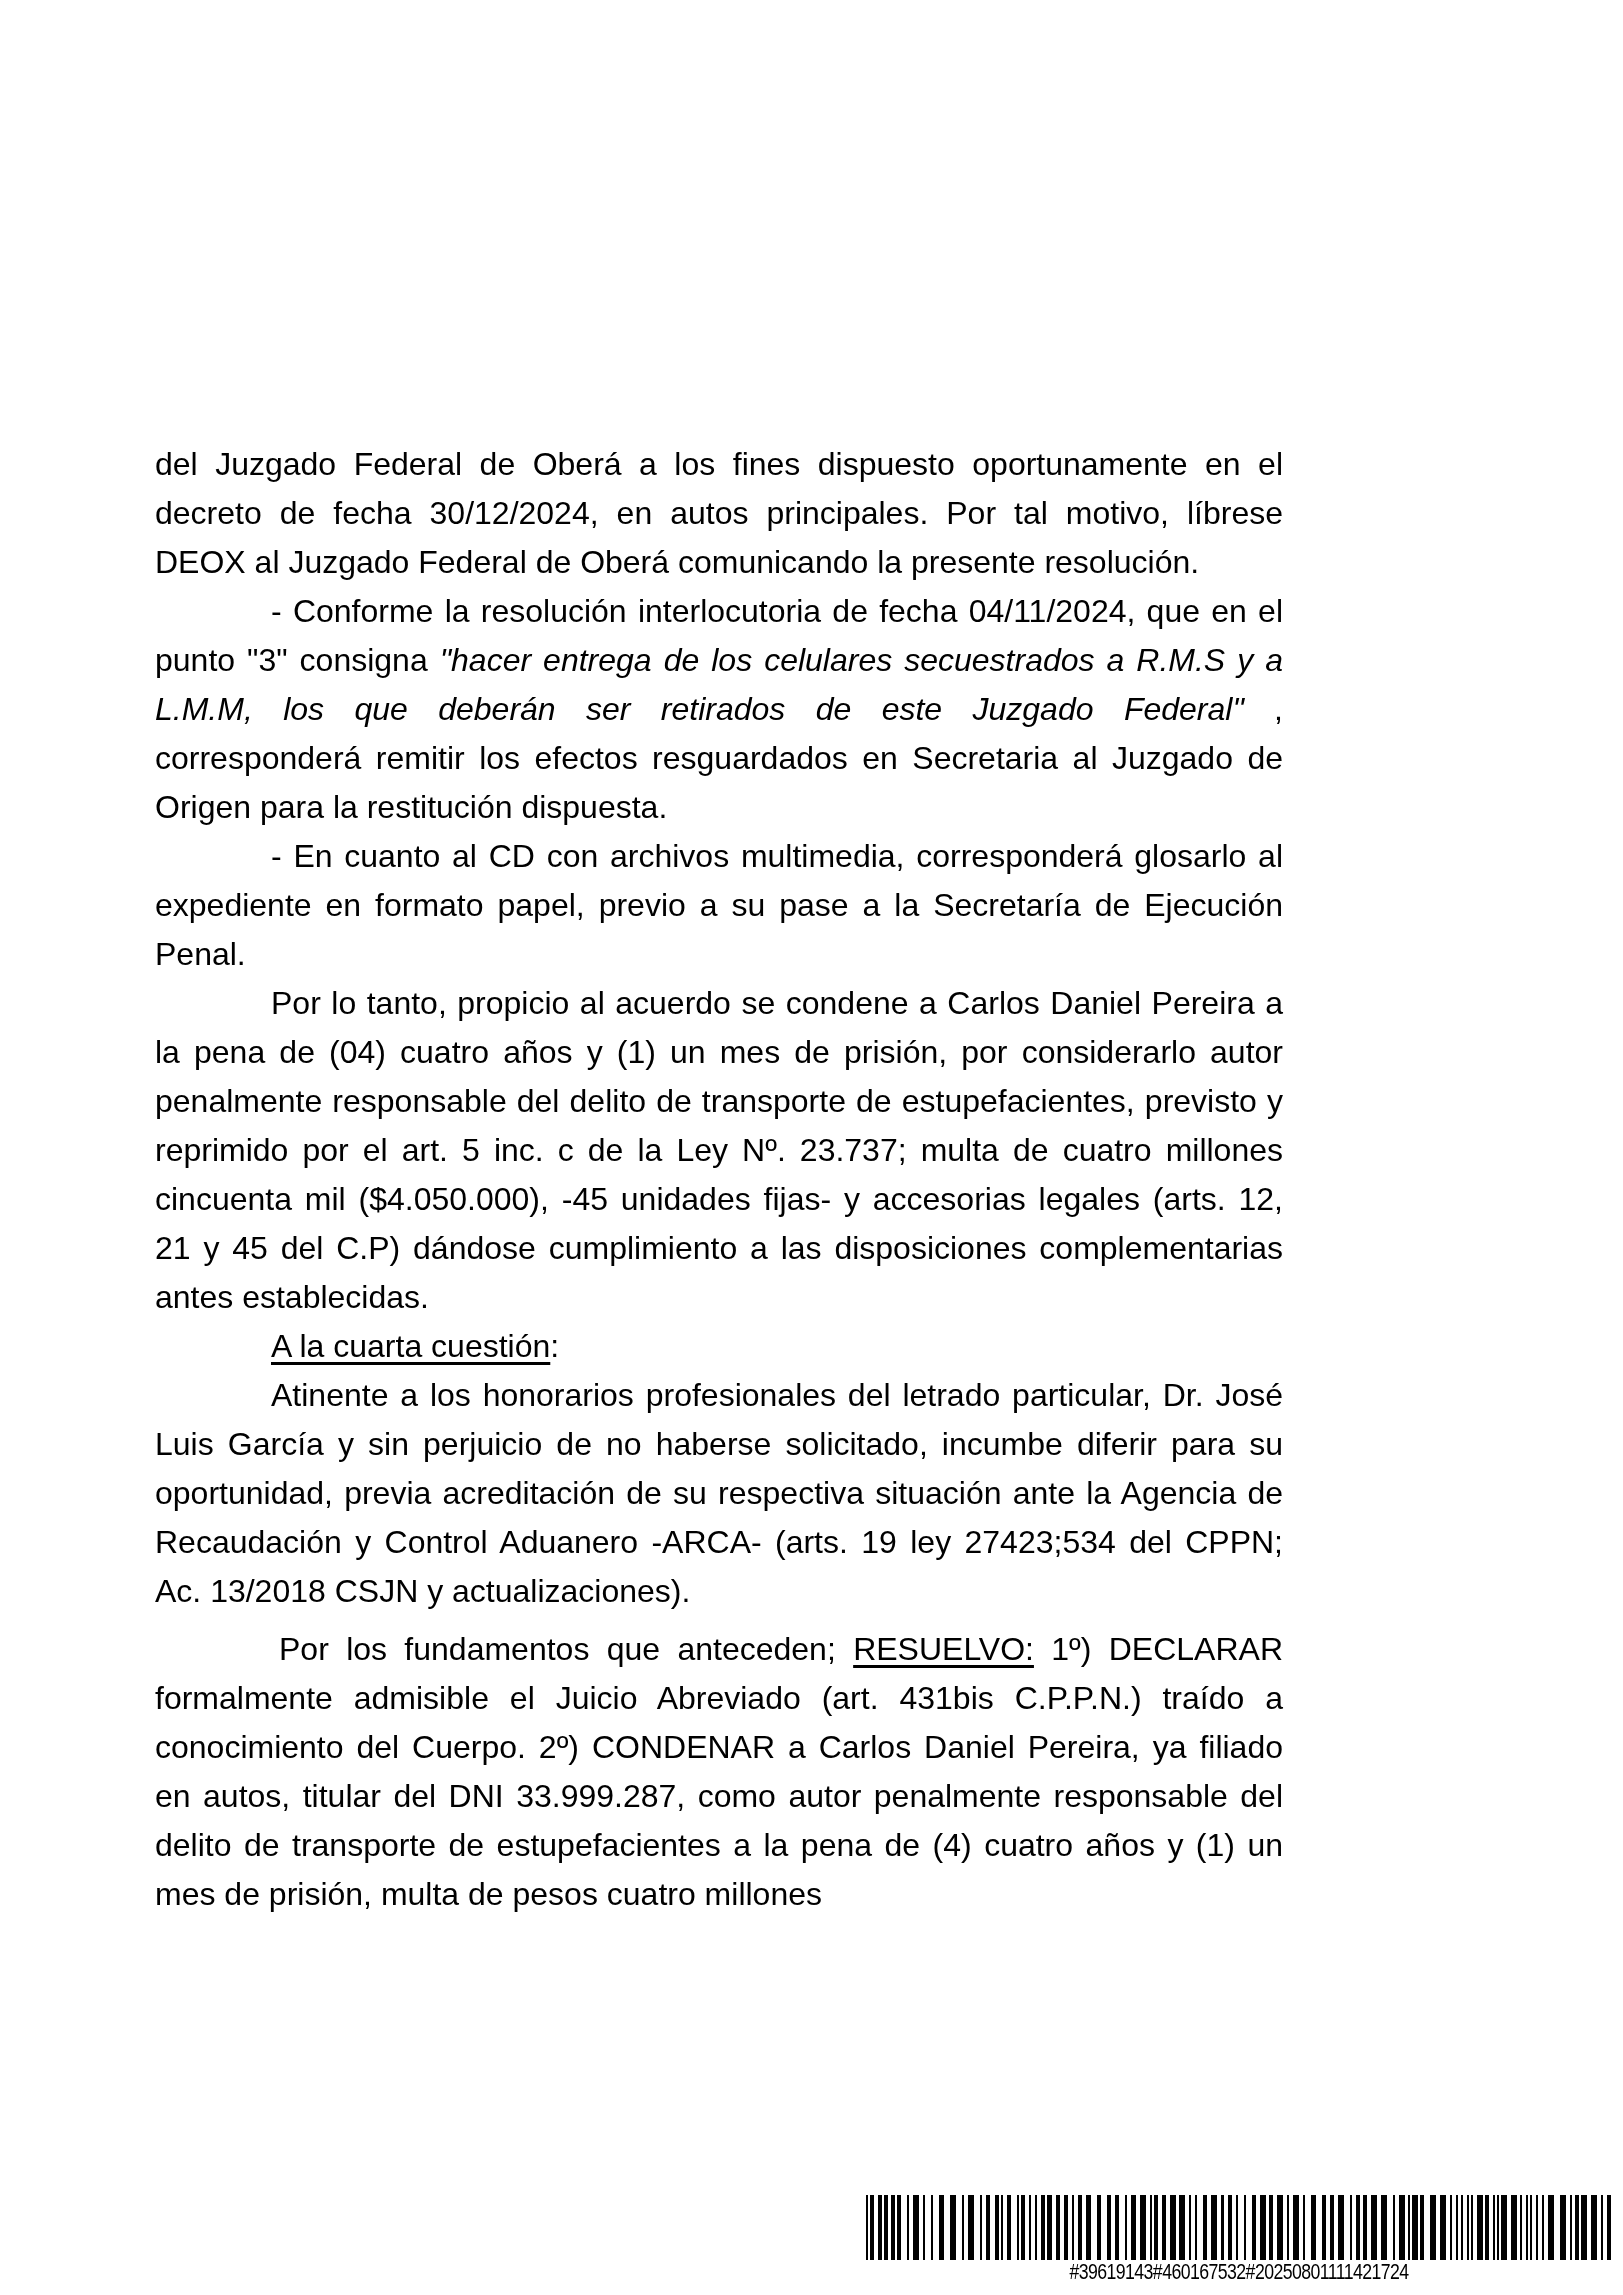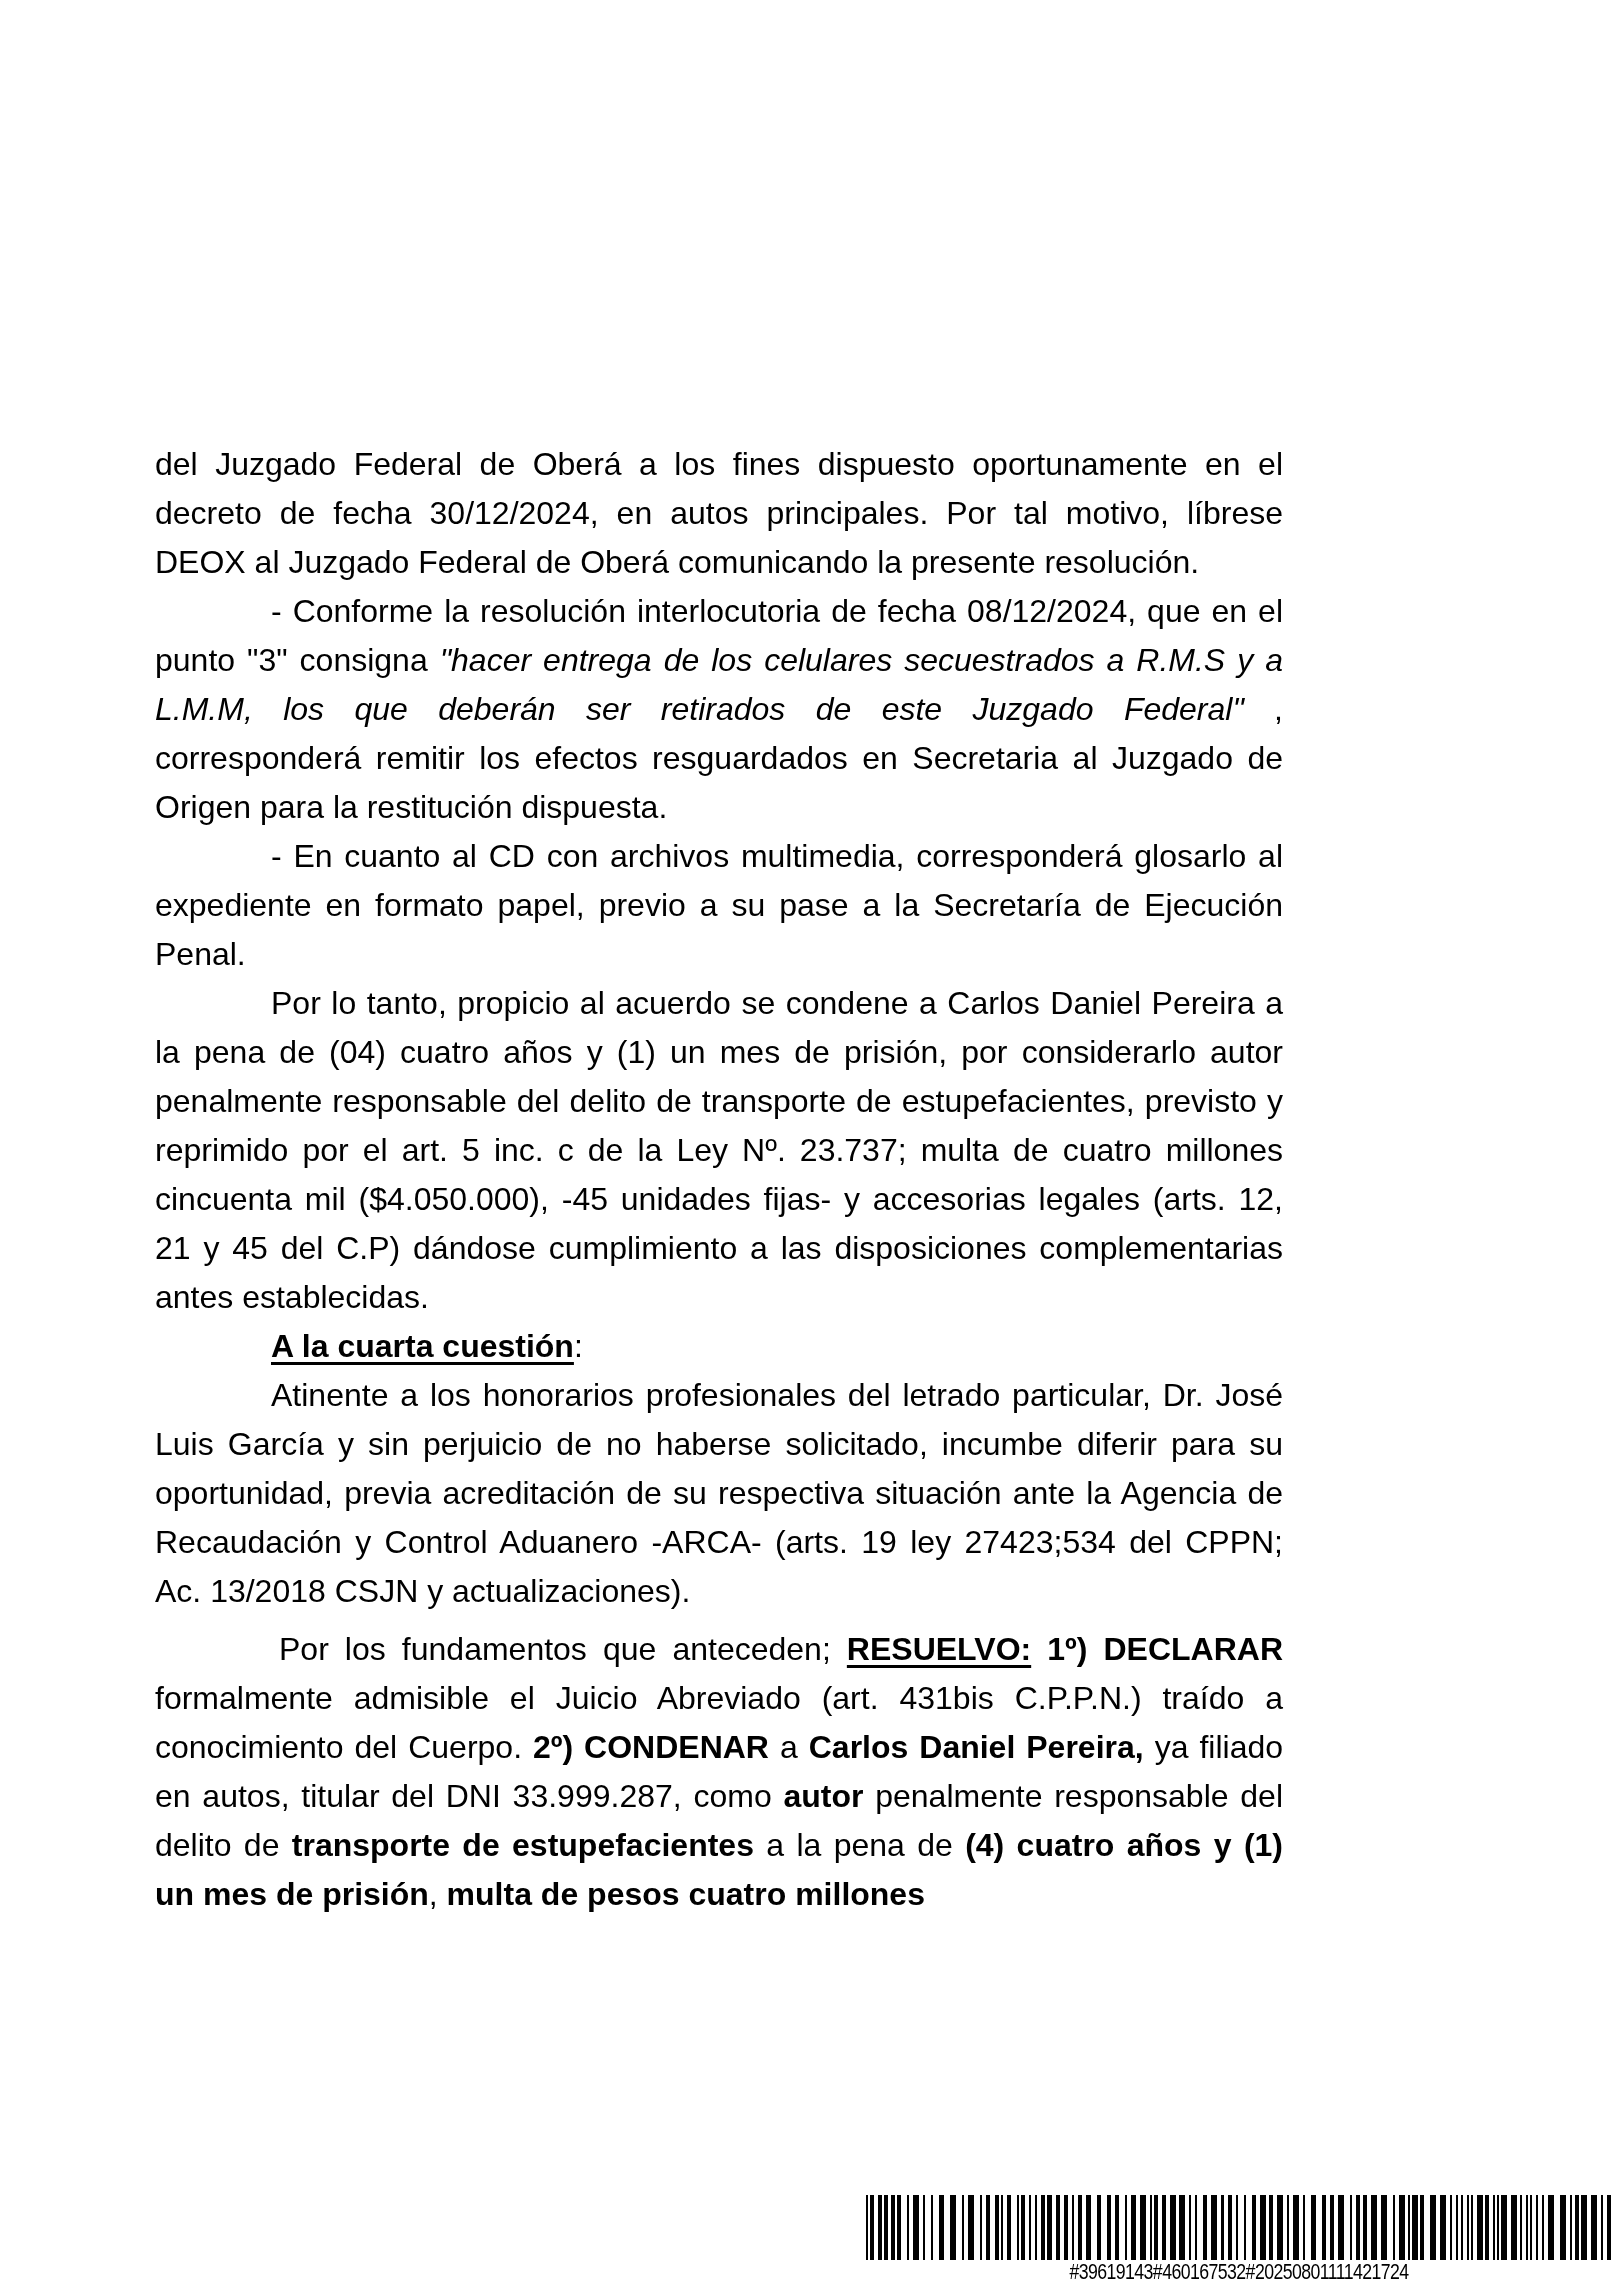--- a/index.html
+++ b/index.html
@@ -12,42 +12,42 @@
     width: 1128px;
     font-family: "Liberation Sans", sans-serif;
     font-size: 32px;
     line-height: 49px;
     color: #000000;
   }
   .p { margin: 0; text-align: justify; text-align-last: left; }
   .indent { text-indent: 116px; }
   .indent2 { text-indent: 124px; }
   .gap { margin-top: 9.2px; }
-  .b { font-weight: bold; }
+  .b { font-weight: normal; }
   .i { font-style: italic; }
   .u { text-decoration: underline; text-decoration-thickness: 2.6px; text-underline-offset: 5.2px; }
   .barcode-wrap { position: absolute; left: 866px; top: 2195px; width: 746px; height: 98px; }
   .barcode { position: absolute; left: 0; top: 0; width: 746px; height: 65px; display: flex; align-items: stretch; }
   .barcode span { display: block; height: 100%; }
   .barcode-text {
     position: absolute; left: 0; top: 64px; width: 746px; text-align: center;
     font-family: "Liberation Sans", sans-serif; font-size: 21.6px; letter-spacing: -0.7px;
     transform: scaleX(0.82); transform-origin: center;
     color: #000;
   }
 </style>
 </head>
 <body>
 
 <div class="page">
   <div class="content">
 
     <p class="p">del Juzgado Federal de Oberá a los fines dispuesto oportunamente en el decreto de fecha 30/12/2024, en autos principales. Por tal motivo, líbrese DEOX al Juzgado Federal de Oberá comunicando la presente resolución.</p>
 
-    <p class="p indent"><span>- Conforme la resolución interlocutoria de fecha 08/12/2024, que en el punto "3" consigna </span><span class="i">"hacer entrega de los celulares secuestrados a R.M.S y a L.M.M, los que deberán ser retirados de este Juzgado Federal"</span><span> , corresponderá remitir los efectos resguardados en Secretaria al Juzgado de Origen para la restitución dispuesta.</span></p>
+    <p class="p indent"><span>- Conforme la resolución interlocutoria de fecha 04/11/2024, que en el punto "3" consigna </span><span class="i">"hacer entrega de los celulares secuestrados a R.M.S y a L.M.M, los que deberán ser retirados de este Juzgado Federal"</span><span> , corresponderá remitir los efectos resguardados en Secretaria al Juzgado de Origen para la restitución dispuesta.</span></p>
 
     <p class="p indent">- En cuanto al CD con archivos multimedia, corresponderá glosarlo al expediente en formato papel, previo a su pase a la Secretaría de Ejecución Penal.</p>
 
     <p class="p indent">Por lo tanto, propicio al acuerdo se condene a Carlos Daniel Pereira a la pena de (04) cuatro años y (1) un mes de prisión, por considerarlo autor penalmente responsable del delito de transporte de estupefacientes, previsto y reprimido por el art. 5 inc. c de la Ley Nº. 23.737; multa de cuatro millones cincuenta mil ($4.050.000), -45 unidades fijas- y accesorias legales (arts. 12, 21 y 45 del C.P) dándose cumplimiento a las disposiciones complementarias antes establecidas.</p>
 
     <p class="p indent"><span class="b u">A la cuarta cuestión</span><span>:</span></p>
 
 
     <p class="p indent">Atinente a los honorarios profesionales del letrado particular, Dr. José Luis García y sin perjuicio de no haberse solicitado, incumbe diferir para su oportunidad, previa acreditación de su respectiva situación ante la Agencia de Recaudación y Control Aduanero -ARCA- (arts. 19 ley 27423;534 del CPPN; Ac. 13/2018 CSJN y actualizaciones).</p>
 

